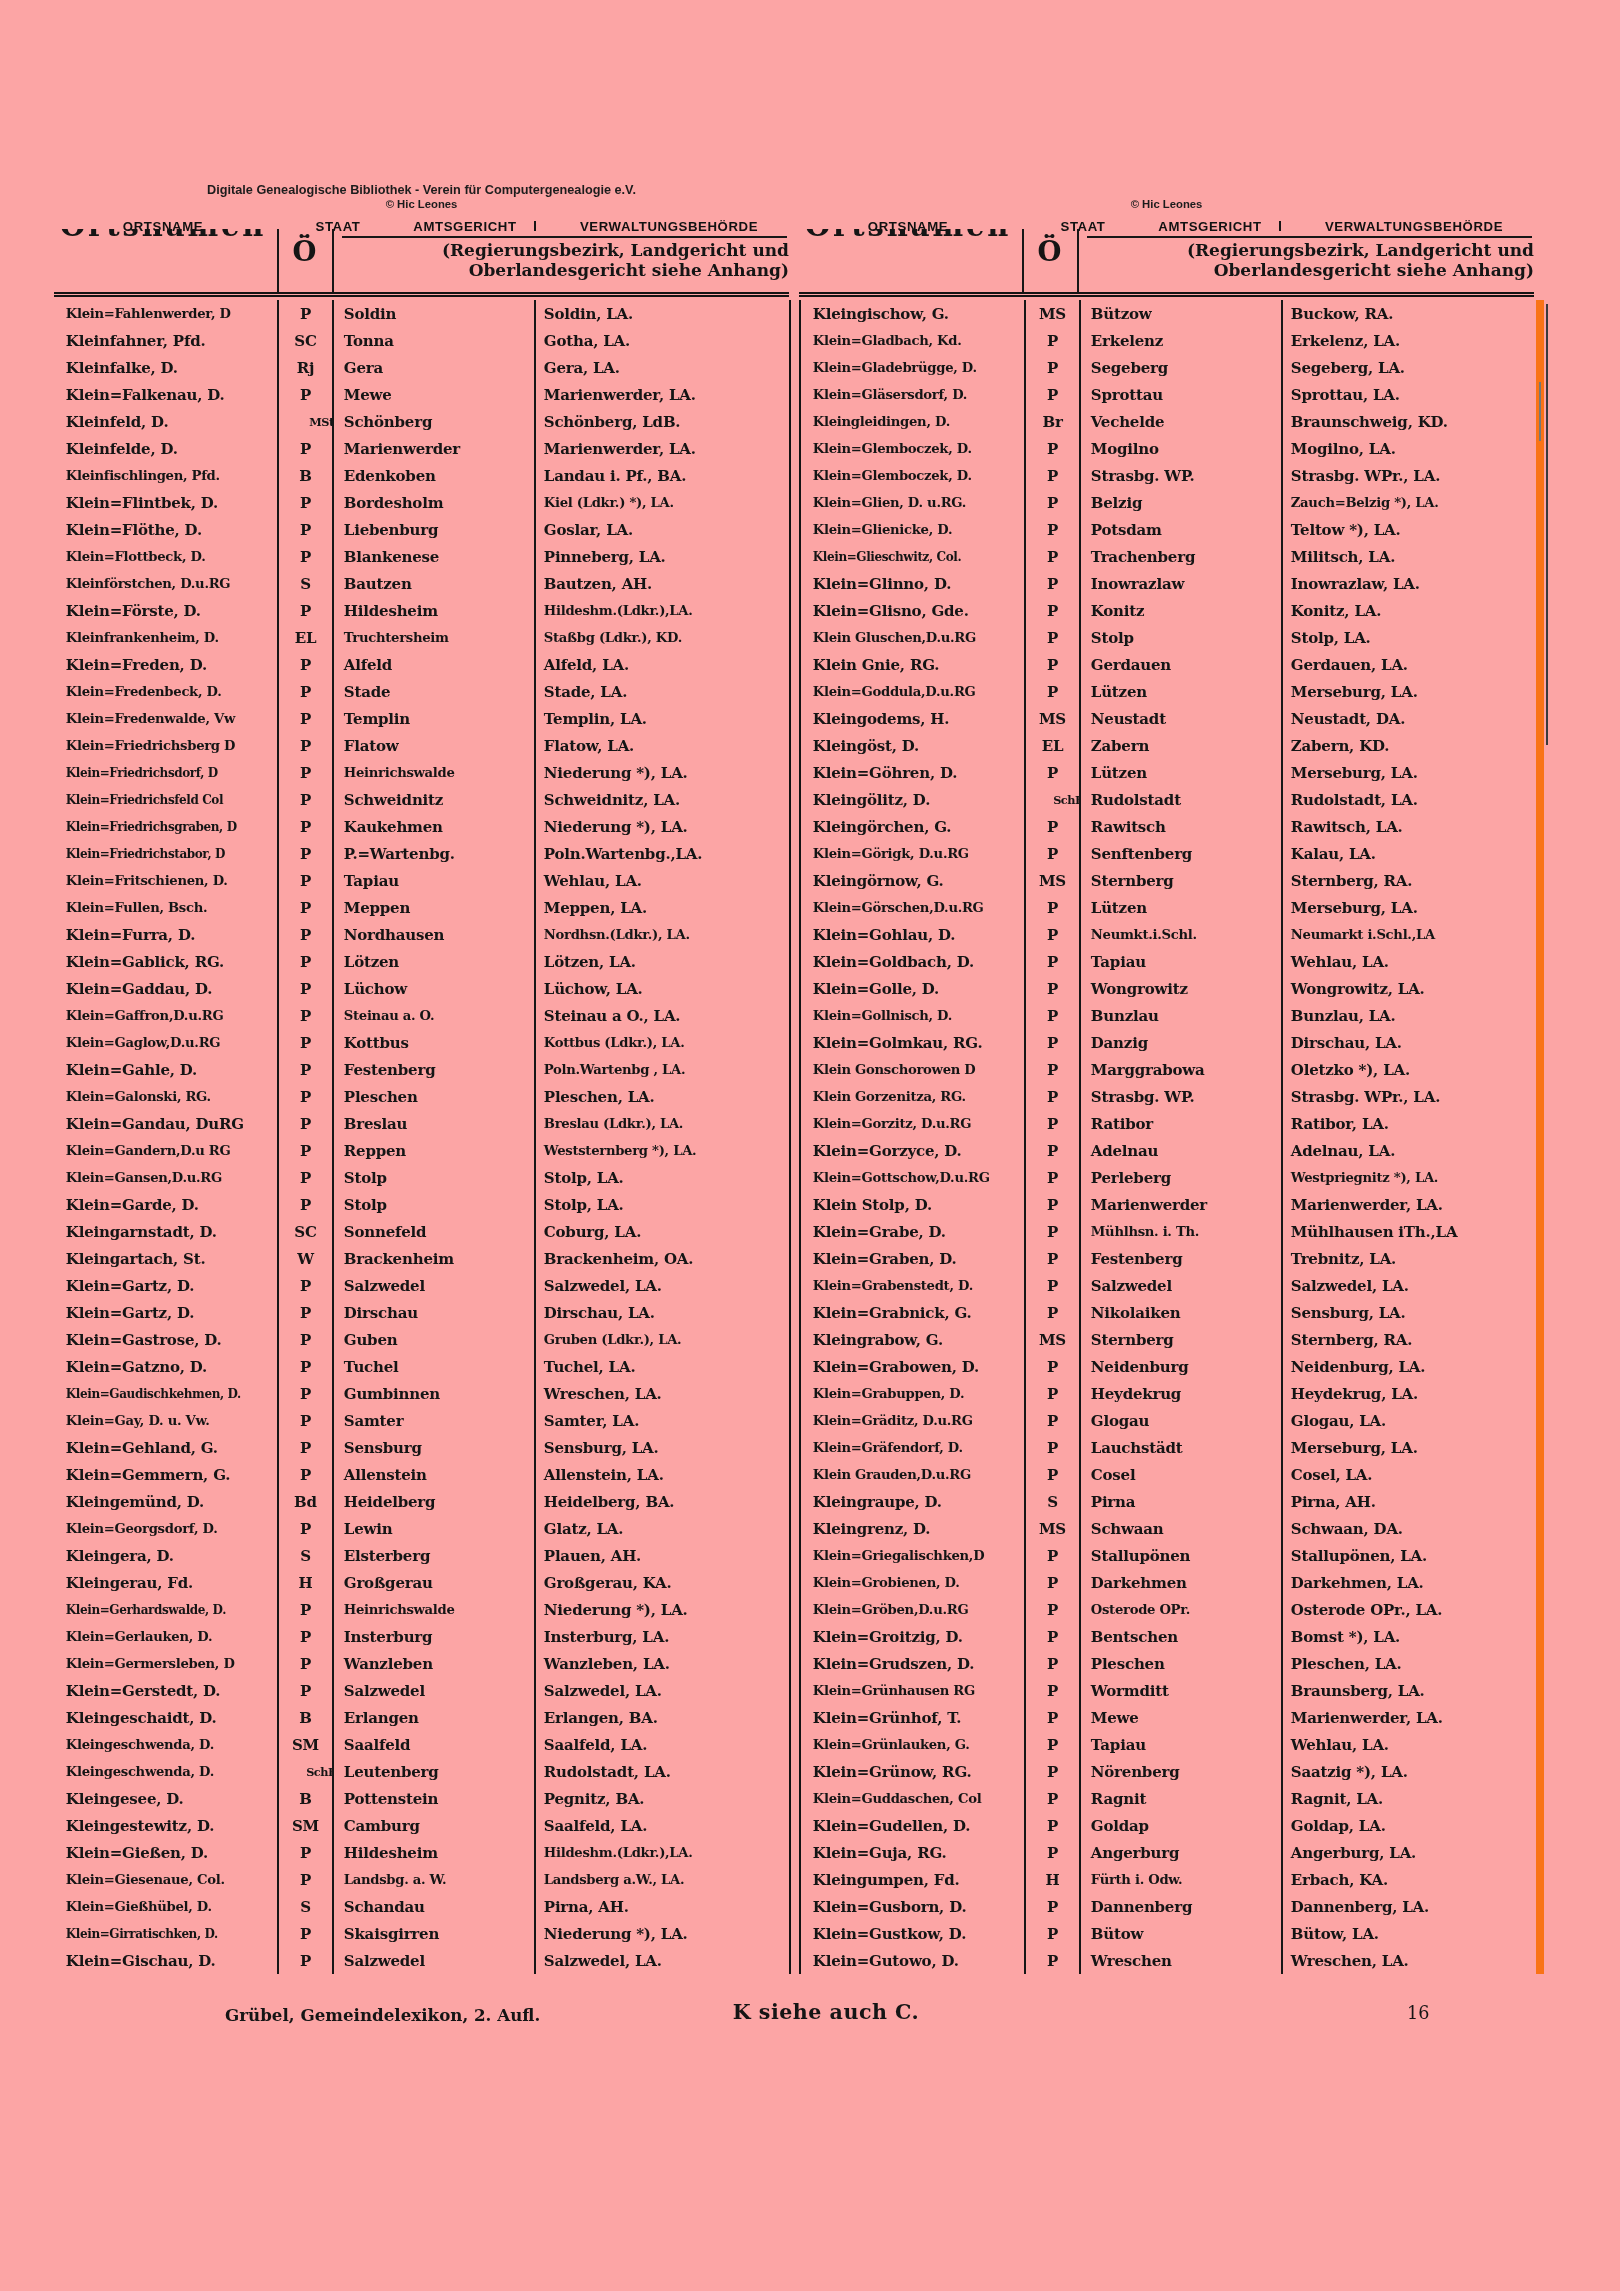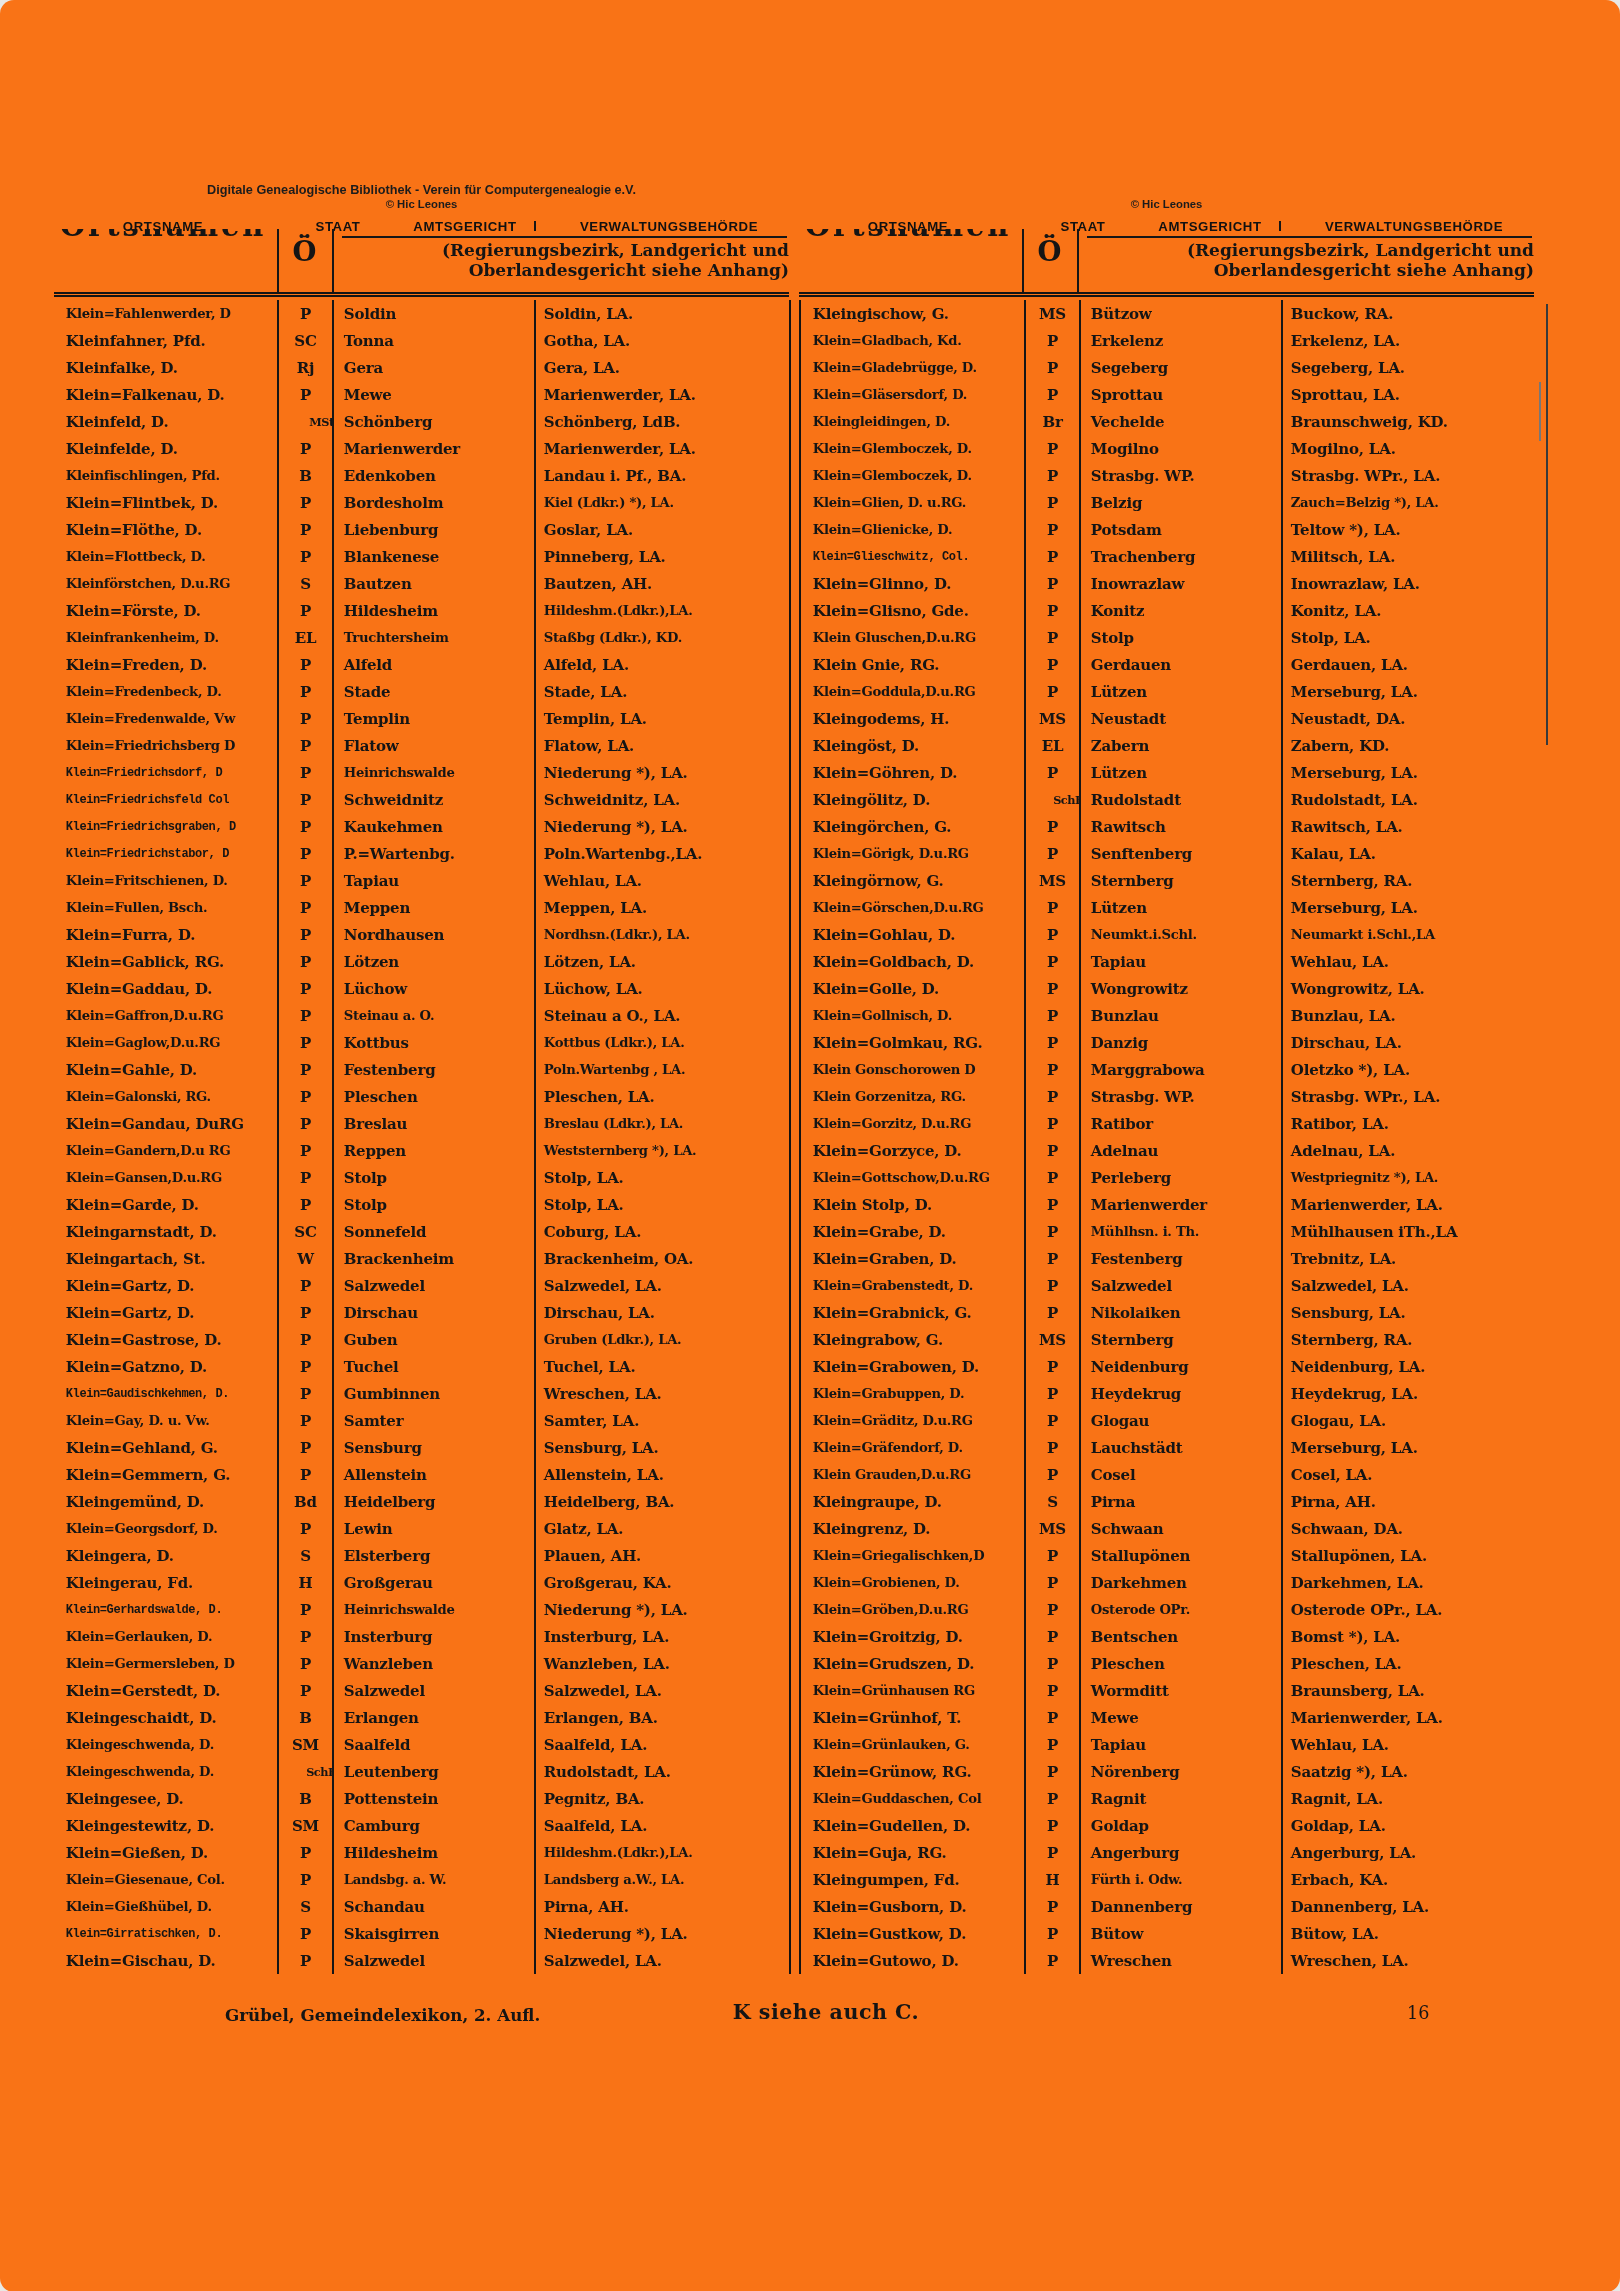--- a/index.html
+++ b/index.html
@@ -1,17 +1,17 @@
 <!DOCTYPE html>
 <html><head>
 <meta charset="utf-8">
 <style>
   html,body{margin:0;padding:0;background:#e8e8e4;}
-  .page{position:relative;width:1620px;height:2292px;background:#f97316;overflow:hidden;
-        font-family:"DejaVu Serif",serif;color:#151515;border-radius:14px;}
+  .page{position:relative;width:1620px;height:2292px;background:#fca5a5;overflow:hidden;
+        font-family:"DejaVu Serif",serif;color:#151515;}
   .half{position:absolute;top:182px;width:735px;height:1829px;}
   .half-left{left:54px;}
   .half-right{left:799px;}
   
   .wm{position:absolute;left:0;width:100%;text-align:center;
       font-family:"Liberation Sans",sans-serif;font-weight:bold;color:#1c1c1c;white-space:nowrap;}
   .wm1{top:1px;font-size:12.7px;}
   .wm2{top:15.7px;font-size:11.3px;}
   
   .clabel{position:absolute;top:37px;transform:translateX(-50%);white-space:nowrap;
@@ -36,21 +36,21 @@
   .half-left  .tbody{border-right:2.9px solid #131313;}
   .half-right .tbody{border-left:2.9px solid #131313;border-right:8px solid #f97316;}
   .row{display:contents;}
   .cell{display:flex;align-items:center;overflow:hidden;white-space:nowrap;
         font-weight:bold;font-size:15px;letter-spacing:-0.2px;}
   .c0{padding-left:11.8px;}
   .c1{justify-content:center;border-left:2px solid #161616;}
   .c2{padding-left:9.8px;border-left:2px solid #161616;}
   .c3{padding-left:7.8px;border-left:2px solid #161616;}
   .sq1{font-size:13.2px;letter-spacing:-0.3px;}
-  .sq2{font-size:12px;letter-spacing:-0.4px;font-family:Liberation Mono, monospace;}
+  .sq2{font-size:12px;letter-spacing:-0.4px;}
   .sqS{font-size:11.3px;letter-spacing:-0.5px;padding-left:32px;}
   
   .f-left{position:absolute;left:225px;top:2005px;font-size:16.7px;font-weight:bold;}
   .f-center{position:absolute;left:826px;top:2000px;transform:translateX(-50%);
             font-size:20.6px;font-weight:bold;letter-spacing:0.5px;}
   .f-right{position:absolute;left:1407px;top:2003px;font-size:17.6px;}
   
   .art1{position:absolute;left:1546px;top:304px;width:2px;height:441px;background:#3a3a3a;}
   .art2{position:absolute;left:1539px;top:382px;width:2px;height:59px;background:#777;}
 </style>

